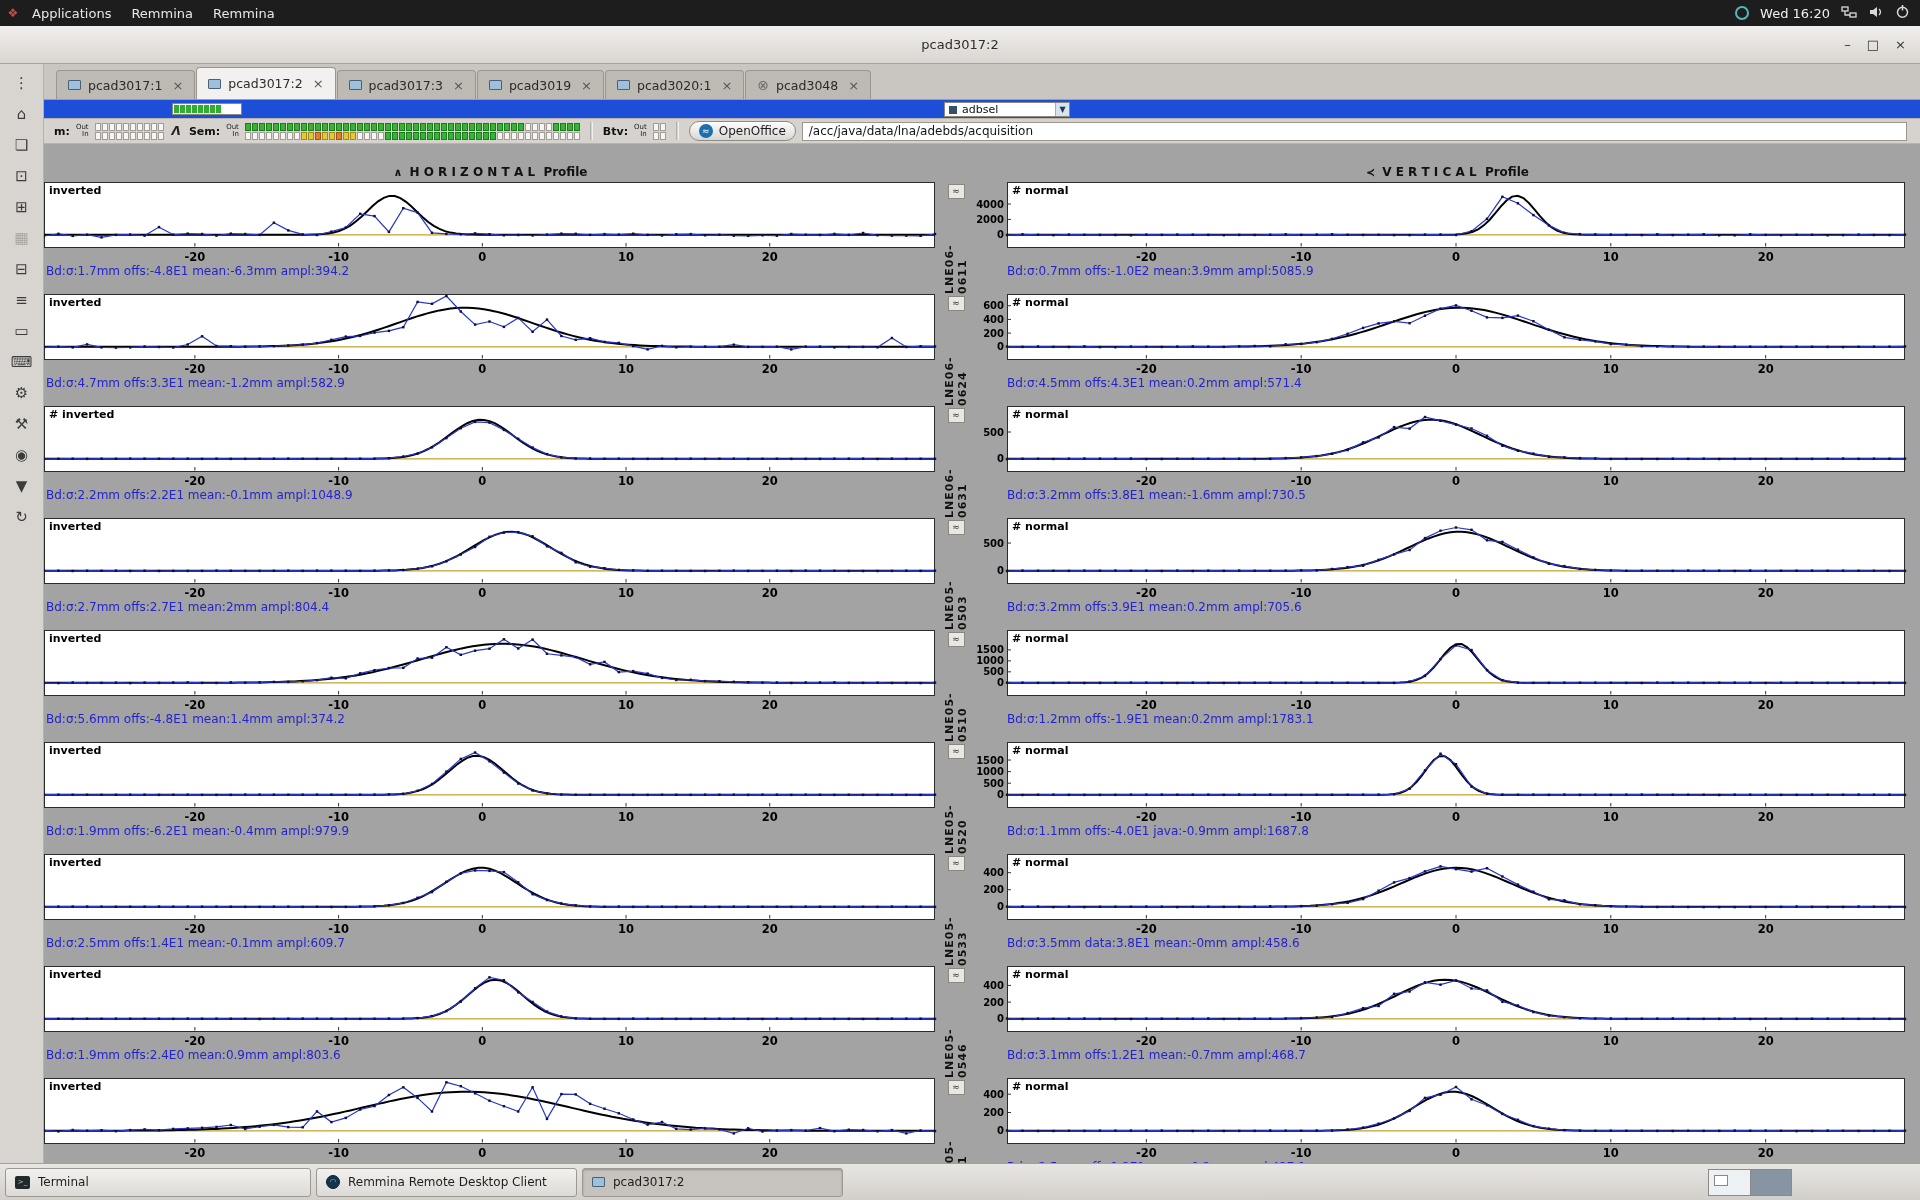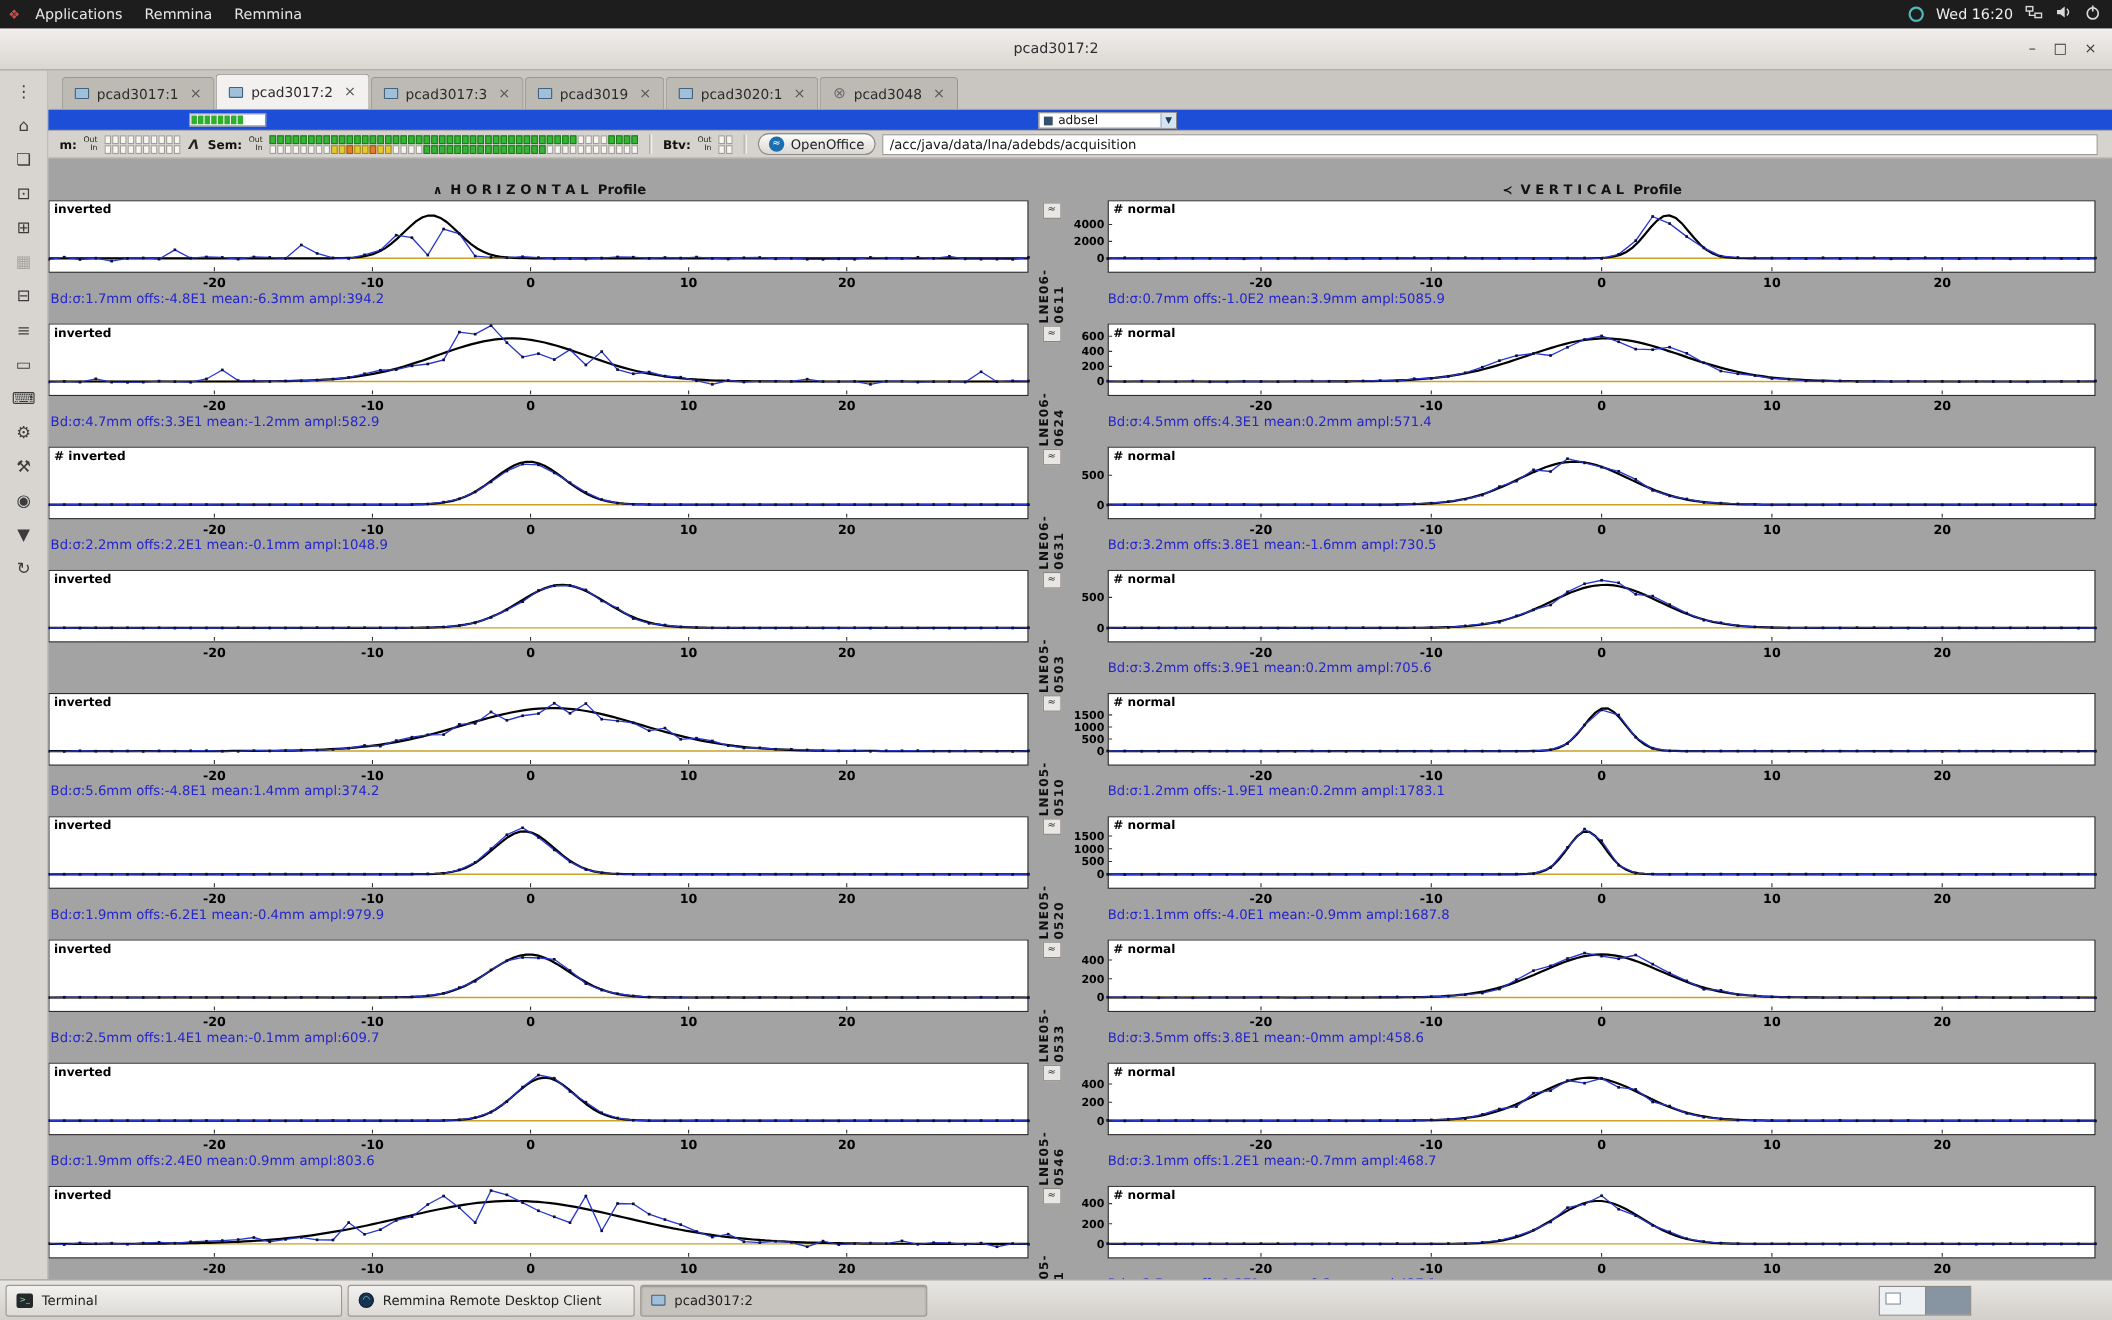--- a/index.html
+++ b/index.html
@@ -972,20 +972,21 @@
                   <line x1="294.6048387096774" y1="61" x2="294.6048387096774" y2="64.5" stroke="#333" stroke-width="1"></line>
                   <text x="294.6048387096774" y="79" text-anchor="middle" font-size="11.5" font-weight="bold" fill="#000">-10</text>
                   <line x1="438.31451612903226" y1="61" x2="438.31451612903226" y2="64.5" stroke="#333" stroke-width="1"></line>
                   <text x="438.31451612903226" y="79" text-anchor="middle" font-size="11.5" font-weight="bold" fill="#000">0</text>
                   <line x1="582.0241935483871" y1="61" x2="582.0241935483871" y2="64.5" stroke="#333" stroke-width="1"></line>
                   <text x="582.0241935483871" y="79" text-anchor="middle" font-size="11.5" font-weight="bold" fill="#000">10</text>
                   <line x1="725.733870967742" y1="61" x2="725.733870967742" y2="64.5" stroke="#333" stroke-width="1"></line>
                   <text x="725.733870967742" y="79" text-anchor="middle" font-size="11.5" font-weight="bold" fill="#000">20</text>
                   <text x="5" y="12" font-size="11" font-weight="bold" fill="#000">inverted</text>
                 </svg>
+                <div class="stats hstats">Bd:σ:2.7mm offs:2.7E1 mean:2mm ampl:804.4</div>
               </div>
               <div class="mid">
                 <div class="mid-btn">≈</div>
                 <div class="dev-label">LNE05-0503</div>
               </div>
               <div class="pcell">
                 <svg width="932" height="83" style="display: block;">
                   <rect x="32.5" y="0.5" width="897" height="65" fill="#ffffff" stroke="#2b2b2b" stroke-width="1"></rect>
                   <line x1="33" y1="52.800000000000004" x2="929" y2="52.800000000000004" stroke="#c9a227" stroke-width="1.3"></line>
                   <path d="M32.0 52.8 L37.6 52.8 L43.2 52.8 L48.8 52.8 L54.4 52.8 L60.1 52.8 L65.7 52.8 L71.3 52.8 L76.9 52.8 L82.5 52.8 L88.1 52.8 L93.7 52.8 L99.4 52.8 L105.0 52.8 L110.6 52.8 L116.2 52.8 L121.8 52.8 L127.4 52.8 L133.0 52.8 L138.6 52.8 L144.3 52.8 L149.9 52.8 L155.5 52.8 L161.1 52.8 L166.7 52.8 L172.3 52.8 L177.9 52.8 L183.5 52.8 L189.1 52.8 L194.8 52.8 L200.4 52.8 L206.0 52.8 L211.6 52.8 L217.2 52.8 L222.8 52.8 L228.4 52.8 L234.1 52.8 L239.7 52.8 L245.3 52.8 L250.9 52.8 L256.5 52.8 L262.1 52.8 L267.7 52.8 L273.3 52.8 L278.9 52.8 L284.6 52.8 L290.2 52.8 L295.8 52.8 L301.4 52.8 L307.0 52.7 L312.6 52.7 L318.2 52.7 L323.9 52.6 L329.5 52.5 L335.1 52.4 L340.7 52.2 L346.3 52.0 L351.9 51.7 L357.5 51.3 L363.1 50.8 L368.8 50.2 L374.4 49.4 L380.0 48.5 L385.6 47.4 L391.2 46.1 L396.8 44.5 L402.4 42.7 L408.0 40.8 L413.6 38.6 L419.3 36.2 L424.9 33.7 L430.5 31.0 L436.1 28.3 L441.7 25.7 L447.3 23.1 L452.9 20.7 L458.6 18.6 L464.2 16.7 L469.8 15.3 L475.4 14.3 L481.0 13.8 L486.6 13.7 L492.2 14.2 L497.8 15.2 L503.5 16.6 L509.1 18.4 L514.7 20.5 L520.3 22.8 L525.9 25.4 L531.5 28.1 L537.1 30.7 L542.7 33.4 L548.4 35.9 L554.0 38.3 L559.6 40.5 L565.2 42.6 L570.8 44.3 L576.4 45.9 L582.0 47.3 L587.6 48.4 L593.3 49.3 L598.9 50.1 L604.5 50.8 L610.1 51.3 L615.7 51.7 L621.3 52.0 L626.9 52.2 L632.5 52.4 L638.1 52.5 L643.8 52.6 L649.4 52.7 L655.0 52.7 L660.6 52.7 L666.2 52.8 L671.8 52.8 L677.4 52.8 L683.0 52.8 L688.7 52.8 L694.3 52.8 L699.9 52.8 L705.5 52.8 L711.1 52.8 L716.7 52.8 L722.3 52.8 L728.0 52.8 L733.6 52.8 L739.2 52.8 L744.8 52.8 L750.4 52.8 L756.0 52.8 L761.6 52.8 L767.2 52.8 L772.9 52.8 L778.5 52.8 L784.1 52.8 L789.7 52.8 L795.3 52.8 L800.9 52.8 L806.5 52.8 L812.1 52.8 L817.8 52.8 L823.4 52.8 L829.0 52.8 L834.6 52.8 L840.2 52.8 L845.8 52.8 L851.4 52.8 L857.0 52.8 L862.6 52.8 L868.3 52.8 L873.9 52.8 L879.5 52.8 L885.1 52.8 L890.7 52.8 L896.3 52.8 L901.9 52.8 L907.5 52.8 L913.2 52.8 L918.8 52.8 L924.4 52.8 L930.0 52.8 " fill="none" stroke="#000000" stroke-width="2"></path>
@@ -1410,21 +1411,21 @@
                   <line x1="326.17241379310343" y1="61" x2="326.17241379310343" y2="64.5" stroke="#333" stroke-width="1"></line>
                   <text x="326.17241379310343" y="79" text-anchor="middle" font-size="11.5" font-weight="bold" fill="#000">-10</text>
                   <line x1="481" y1="61" x2="481" y2="64.5" stroke="#333" stroke-width="1"></line>
                   <text x="481" y="79" text-anchor="middle" font-size="11.5" font-weight="bold" fill="#000">0</text>
                   <line x1="635.8275862068965" y1="61" x2="635.8275862068965" y2="64.5" stroke="#333" stroke-width="1"></line>
                   <text x="635.8275862068965" y="79" text-anchor="middle" font-size="11.5" font-weight="bold" fill="#000">10</text>
                   <line x1="790.6551724137931" y1="61" x2="790.6551724137931" y2="64.5" stroke="#333" stroke-width="1"></line>
                   <text x="790.6551724137931" y="79" text-anchor="middle" font-size="11.5" font-weight="bold" fill="#000">20</text>
                   <text x="37" y="12" font-size="11" font-weight="bold" fill="#000"># normal</text>
                 </svg>
-                <div class="stats vstats">Bd:σ:1.1mm offs:-4.0E1 mean:-0.9mm ampl:1687.8</div>
+                <div class="stats vstats">Bd:σ:1.1mm offs:-4.0E1 java:-0.9mm ampl:1687.8</div>
               </div>
             </div>
             <div class="prow">
               <div class="pcell">
                 <svg width="893" height="83" style="display: block;">
                   <rect x="0.5" y="0.5" width="890" height="65" fill="#ffffff" stroke="#2b2b2b" stroke-width="1"></rect>
                   <line x1="1" y1="52.800000000000004" x2="890" y2="52.800000000000004" stroke="#c9a227" stroke-width="1.3"></line>
                   <path d="M0.0 52.8 L5.6 52.8 L11.1 52.8 L16.7 52.8 L22.3 52.8 L27.8 52.8 L33.4 52.8 L39.0 52.8 L44.6 52.8 L50.1 52.8 L55.7 52.8 L61.3 52.8 L66.8 52.8 L72.4 52.8 L78.0 52.8 L83.5 52.8 L89.1 52.8 L94.7 52.8 L100.2 52.8 L105.8 52.8 L111.4 52.8 L116.9 52.8 L122.5 52.8 L128.1 52.8 L133.7 52.8 L139.2 52.8 L144.8 52.8 L150.4 52.8 L155.9 52.8 L161.5 52.8 L167.1 52.8 L172.6 52.8 L178.2 52.8 L183.8 52.8 L189.3 52.8 L194.9 52.8 L200.5 52.8 L206.0 52.8 L211.6 52.8 L217.2 52.8 L222.8 52.8 L228.3 52.8 L233.9 52.8 L239.5 52.8 L245.0 52.8 L250.6 52.8 L256.2 52.8 L261.7 52.8 L267.3 52.8 L272.9 52.8 L278.4 52.8 L284.0 52.8 L289.6 52.8 L295.1 52.8 L300.7 52.8 L306.3 52.7 L311.8 52.7 L317.4 52.6 L323.0 52.5 L328.6 52.4 L334.1 52.1 L339.7 51.8 L345.3 51.3 L350.8 50.6 L356.4 49.6 L362.0 48.4 L367.5 46.7 L373.1 44.7 L378.7 42.3 L384.2 39.4 L389.8 36.2 L395.4 32.7 L400.9 29.1 L406.5 25.4 L412.1 22.0 L417.7 18.9 L423.2 16.4 L428.8 14.7 L434.4 13.8 L439.9 13.8 L445.5 14.8 L451.1 16.6 L456.6 19.2 L462.2 22.3 L467.8 25.8 L473.3 29.4 L478.9 33.1 L484.5 36.5 L490.1 39.7 L495.6 42.5 L501.2 44.9 L506.8 46.9 L512.3 48.5 L517.9 49.7 L523.5 50.7 L529.0 51.3 L534.6 51.8 L540.2 52.2 L545.7 52.4 L551.3 52.6 L556.9 52.7 L562.4 52.7 L568.0 52.7 L573.6 52.8 L579.1 52.8 L584.7 52.8 L590.3 52.8 L595.9 52.8 L601.4 52.8 L607.0 52.8 L612.6 52.8 L618.1 52.8 L623.7 52.8 L629.3 52.8 L634.8 52.8 L640.4 52.8 L646.0 52.8 L651.5 52.8 L657.1 52.8 L662.7 52.8 L668.3 52.8 L673.8 52.8 L679.4 52.8 L685.0 52.8 L690.5 52.8 L696.1 52.8 L701.7 52.8 L707.2 52.8 L712.8 52.8 L718.4 52.8 L723.9 52.8 L729.5 52.8 L735.1 52.8 L740.6 52.8 L746.2 52.8 L751.8 52.8 L757.4 52.8 L762.9 52.8 L768.5 52.8 L774.1 52.8 L779.6 52.8 L785.2 52.8 L790.8 52.8 L796.3 52.8 L801.9 52.8 L807.5 52.8 L813.0 52.8 L818.6 52.8 L824.2 52.8 L829.7 52.8 L835.3 52.8 L840.9 52.8 L846.4 52.8 L852.0 52.8 L857.6 52.8 L863.2 52.8 L868.7 52.8 L874.3 52.8 L879.9 52.8 L885.4 52.8 L891.0 52.8 " fill="none" stroke="#000000" stroke-width="2"></path>
                   <polyline points="0.0,52.9 14.4,52.6 28.7,52.6 43.1,52.6 57.5,52.7 71.9,52.8 86.2,52.8 100.6,52.7 115.0,52.6 129.3,52.7 143.7,52.7 158.1,52.7 172.5,52.7 186.8,52.8 201.2,52.9 215.6,52.9 229.9,52.7 244.3,52.7 258.7,52.9 273.0,52.8 287.4,53.0 301.8,52.9 316.2,52.6 330.5,52.3 344.9,51.2 359.3,49.0 373.6,43.8 388.0,38.1 402.4,27.8 416.8,19.4 431.1,16.4 445.5,16.9 459.9,18.1 474.2,28.3 488.6,40.2 503.0,46.1 517.4,49.4 531.7,51.4 546.1,52.4 560.5,52.8 574.8,52.6 589.2,52.9 603.6,52.7 618.0,52.7 632.3,52.9 646.7,52.8 661.1,52.7 675.4,52.9 689.8,52.7 704.2,52.8 718.5,52.8 732.9,52.8 747.3,52.9 761.7,52.7 776.0,52.8 790.4,52.8 804.8,52.7 819.1,52.8 833.5,52.9 847.9,52.6 862.3,52.8 876.6,52.7 891.0,52.9 " fill="none" stroke="#2736cf" stroke-width="1.2"></polyline>
                   <rect x="-1.2" y="51.7" width="2.4" height="2.4" fill="#0e0e38"></rect>
@@ -1584,21 +1585,21 @@
                   <line x1="326.17241379310343" y1="61" x2="326.17241379310343" y2="64.5" stroke="#333" stroke-width="1"></line>
                   <text x="326.17241379310343" y="79" text-anchor="middle" font-size="11.5" font-weight="bold" fill="#000">-10</text>
                   <line x1="481" y1="61" x2="481" y2="64.5" stroke="#333" stroke-width="1"></line>
                   <text x="481" y="79" text-anchor="middle" font-size="11.5" font-weight="bold" fill="#000">0</text>
                   <line x1="635.8275862068965" y1="61" x2="635.8275862068965" y2="64.5" stroke="#333" stroke-width="1"></line>
                   <text x="635.8275862068965" y="79" text-anchor="middle" font-size="11.5" font-weight="bold" fill="#000">10</text>
                   <line x1="790.6551724137931" y1="61" x2="790.6551724137931" y2="64.5" stroke="#333" stroke-width="1"></line>
                   <text x="790.6551724137931" y="79" text-anchor="middle" font-size="11.5" font-weight="bold" fill="#000">20</text>
                   <text x="37" y="12" font-size="11" font-weight="bold" fill="#000"># normal</text>
                 </svg>
-                <div class="stats vstats">Bd:σ:3.5mm offs:3.8E1 mean:-0mm ampl:458.6</div>
+                <div class="stats vstats">Bd:σ:3.5mm data:3.8E1 mean:-0mm ampl:458.6</div>
               </div>
             </div>
             <div class="prow">
               <div class="pcell">
                 <svg width="893" height="83" style="display: block;">
                   <rect x="0.5" y="0.5" width="890" height="65" fill="#ffffff" stroke="#2b2b2b" stroke-width="1"></rect>
                   <line x1="1" y1="52.800000000000004" x2="890" y2="52.800000000000004" stroke="#c9a227" stroke-width="1.3"></line>
                   <path d="M0.0 52.8 L5.6 52.8 L11.1 52.8 L16.7 52.8 L22.3 52.8 L27.8 52.8 L33.4 52.8 L39.0 52.8 L44.6 52.8 L50.1 52.8 L55.7 52.8 L61.3 52.8 L66.8 52.8 L72.4 52.8 L78.0 52.8 L83.5 52.8 L89.1 52.8 L94.7 52.8 L100.2 52.8 L105.8 52.8 L111.4 52.8 L116.9 52.8 L122.5 52.8 L128.1 52.8 L133.7 52.8 L139.2 52.8 L144.8 52.8 L150.4 52.8 L155.9 52.8 L161.5 52.8 L167.1 52.8 L172.6 52.8 L178.2 52.8 L183.8 52.8 L189.3 52.8 L194.9 52.8 L200.5 52.8 L206.0 52.8 L211.6 52.8 L217.2 52.8 L222.8 52.8 L228.3 52.8 L233.9 52.8 L239.5 52.8 L245.0 52.8 L250.6 52.8 L256.2 52.8 L261.7 52.8 L267.3 52.8 L272.9 52.8 L278.4 52.8 L284.0 52.8 L289.6 52.8 L295.1 52.8 L300.7 52.8 L306.3 52.8 L311.8 52.8 L317.4 52.8 L323.0 52.8 L328.6 52.8 L334.1 52.8 L339.7 52.8 L345.3 52.8 L350.8 52.8 L356.4 52.7 L362.0 52.6 L367.5 52.4 L373.1 52.1 L378.7 51.7 L384.2 50.9 L389.8 49.7 L395.4 48.0 L400.9 45.6 L406.5 42.6 L412.1 38.8 L417.7 34.4 L423.2 29.7 L428.8 24.9 L434.4 20.5 L439.9 16.9 L445.5 14.5 L451.1 13.7 L456.6 14.4 L462.2 16.7 L467.8 20.2 L473.3 24.6 L478.9 29.4 L484.5 34.2 L490.1 38.6 L495.6 42.4 L501.2 45.5 L506.8 47.8 L512.3 49.6 L517.9 50.8 L523.5 51.6 L529.0 52.1 L534.6 52.4 L540.2 52.6 L545.7 52.7 L551.3 52.8 L556.9 52.8 L562.4 52.8 L568.0 52.8 L573.6 52.8 L579.1 52.8 L584.7 52.8 L590.3 52.8 L595.9 52.8 L601.4 52.8 L607.0 52.8 L612.6 52.8 L618.1 52.8 L623.7 52.8 L629.3 52.8 L634.8 52.8 L640.4 52.8 L646.0 52.8 L651.5 52.8 L657.1 52.8 L662.7 52.8 L668.3 52.8 L673.8 52.8 L679.4 52.8 L685.0 52.8 L690.5 52.8 L696.1 52.8 L701.7 52.8 L707.2 52.8 L712.8 52.8 L718.4 52.8 L723.9 52.8 L729.5 52.8 L735.1 52.8 L740.6 52.8 L746.2 52.8 L751.8 52.8 L757.4 52.8 L762.9 52.8 L768.5 52.8 L774.1 52.8 L779.6 52.8 L785.2 52.8 L790.8 52.8 L796.3 52.8 L801.9 52.8 L807.5 52.8 L813.0 52.8 L818.6 52.8 L824.2 52.8 L829.7 52.8 L835.3 52.8 L840.9 52.8 L846.4 52.8 L852.0 52.8 L857.6 52.8 L863.2 52.8 L868.7 52.8 L874.3 52.8 L879.9 52.8 L885.4 52.8 L891.0 52.8 " fill="none" stroke="#000000" stroke-width="2"></path>
                   <polyline points="0.0,52.7 14.4,52.8 28.7,52.9 43.1,52.8 57.5,52.8 71.9,52.7 86.2,52.8 100.6,52.8 115.0,52.7 129.3,52.9 143.7,52.6 158.1,52.8 172.5,52.7 186.8,52.8 201.2,52.8 215.6,53.0 229.9,52.8 244.3,52.7 258.7,52.6 273.0,52.7 287.4,52.7 301.8,52.9 316.2,52.9 330.5,52.8 344.9,52.6 359.3,52.6 373.6,52.1 388.0,50.1 402.4,45.1 416.8,35.6 431.1,22.3 445.5,11.3 459.9,14.2 474.2,26.3 488.6,36.0 503.0,45.6 517.4,50.4 531.7,52.4 546.1,52.8 560.5,52.9 574.8,52.9 589.2,52.6 603.6,52.7 618.0,52.8 632.3,52.9 646.7,52.9 661.1,52.8 675.4,52.7 689.8,52.8 704.2,52.9 718.5,53.0 732.9,52.7 747.3,52.7 761.7,52.9 776.0,52.8 790.4,52.9 804.8,52.9 819.1,53.0 833.5,52.9 847.9,52.7 862.3,52.7 876.6,52.7 891.0,52.9 " fill="none" stroke="#2736cf" stroke-width="1.2"></polyline>
                   <rect x="-1.2" y="51.5" width="2.4" height="2.4" fill="#0e0e38"></rect>

